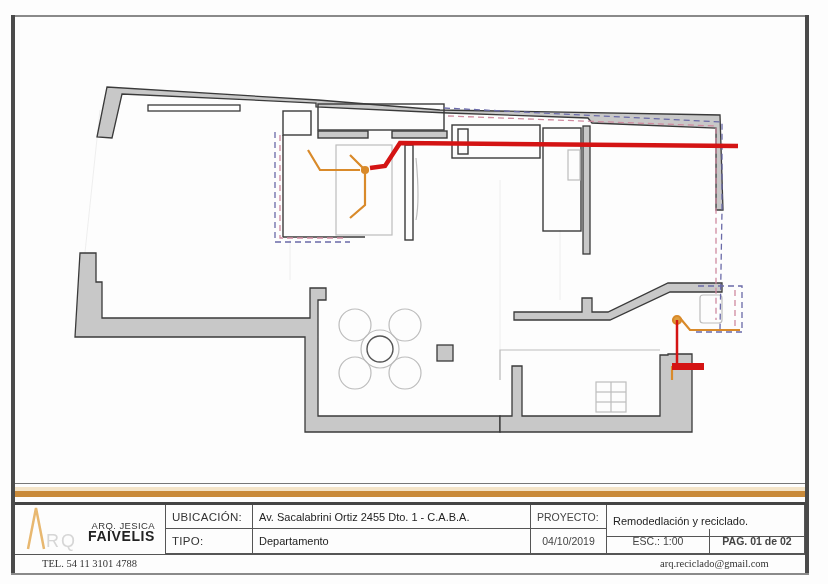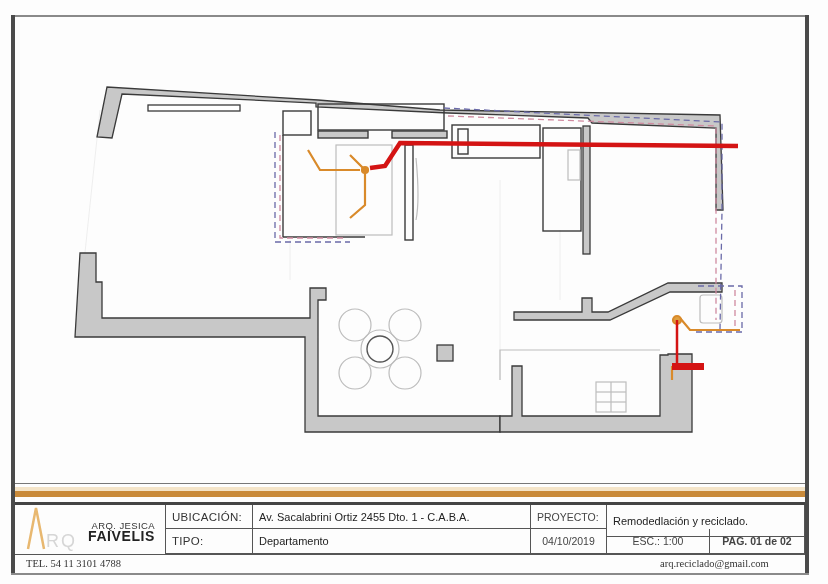--- a/index.html
+++ b/index.html
@@ -151,16 +151,16 @@
     </div>
     <div class="cell center" style="left:607px;top:529px;width:103px;height:25px;">
       <span class="small">ESC.: 1:00</span>
     </div>
     <div class="cell center" style="left:710px;top:529px;width:95px;height:25px;font-weight:bold;">
       <span class="small">PAG. 01 de 02</span>
     </div>
 
     <div class="band-line" style="top:554px;height:1px;background:#555;"></div>
 
-    <div class="footer-text" style="left:26px;top:558px;">TEL.  54 11 3101 4788</div>
+    <div class="footer-text" style="left:42px;top:558px;">TEL.  54 11 3101 4788</div>
     <div class="footer-text" style="left:660px;top:558px;">arq.reciclado@gmail.com</div>
   </div>
 </div>
 
 </body></html>

